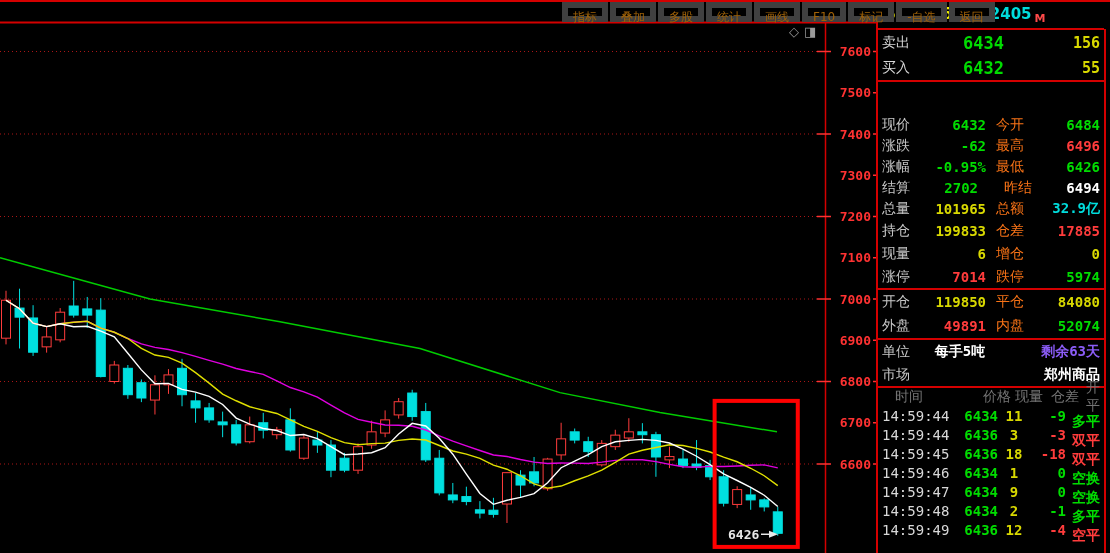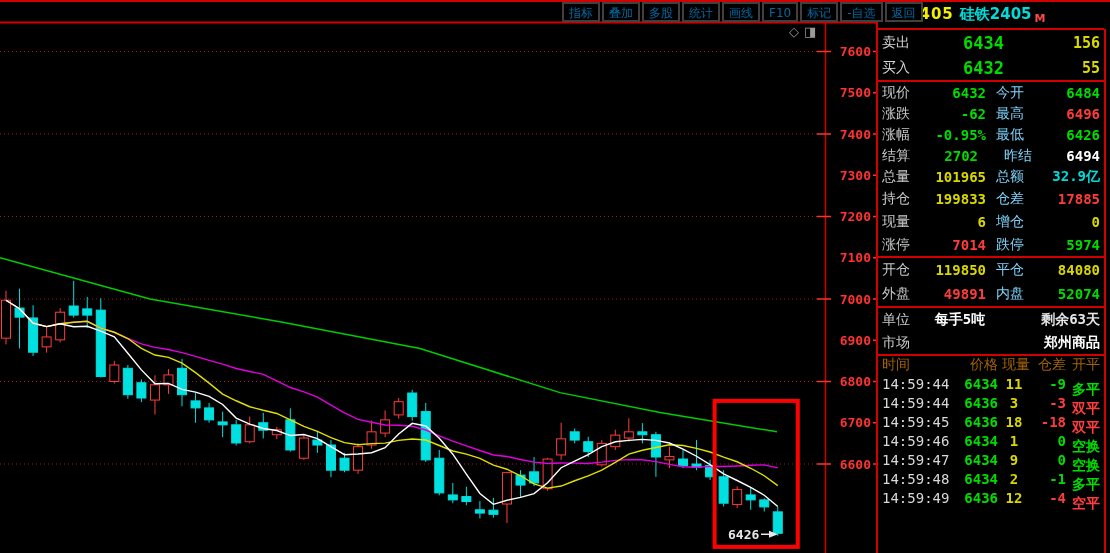--- a/index.html
+++ b/index.html
@@ -1,21 +1,21 @@
 <!DOCTYPE html>
 <html><head>
 <meta charset="utf-8">
 <style>
   html,body{margin:0;padding:0;background:#000;}
   .app{position:relative;width:1110px;height:553px;background:#000;overflow:hidden;
        font-family:"DejaVu Sans","Liberation Sans",sans-serif;}
   .topline{position:absolute;left:0;top:0;width:1110px;height:2px;background:#d40000;z-index:6;}
   
   .toolbar{position:absolute;left:562px;top:2px;height:20px;display:flex;gap:2px;z-index:7;}
-  .tbtn{background:#000;border:2px solid #404040;color:#0369a1;font-size:12px;line-height:16px;
+  .tbtn{background:#000;border:6px solid #404040;color:#a16207;font-size:12px;line-height:16px;
         padding:1px 5px;white-space:nowrap;cursor:default;font-family:"DejaVu Sans",sans-serif;}
   
   .chart-icons{position:absolute;left:789px;top:24px;color:#9a9a9a;font-size:13px;z-index:5;
                display:flex;gap:5px;}
   
   #chart-svg{position:absolute;left:0;top:0;z-index:2;}
   
   .panel{position:absolute;left:878px;top:0;width:226px;height:553px;background:#000;z-index:4;
          font-size:14px;}
   .pborder-l{position:absolute;left:876px;top:0;width:2px;height:553px;background:#d40000;z-index:5;}
@@ -26,22 +26,22 @@
   .nm{color:#00dcdc;font-weight:bold;font-size:15px;margin-left:6px;}
   .pb{color:#ff4a4a;font-weight:bold;font-size:11px;margin-left:3px;position:relative;top:4px;}
   .row{display:flex;align-items:center;padding:0 4px;}
   .ba{height:25px;}
   .ba .bl{width:46px;color:#d8d8d8;}
   .ba .bp{width:76px;text-align:right;font-weight:bold;font-size:17px;font-family:"DejaVu Sans Mono",monospace;}
   .ba .bv{flex:1;text-align:right;font-weight:bold;font-size:15px;font-family:"DejaVu Sans Mono",monospace;}
   .sep{border-bottom:2px solid #d40000;}
   .qr .ql{width:46px;color:#c8c8c8;white-space:nowrap;}
   .qr .qv{flex:1;text-align:right;font-weight:bold;font-family:"DejaVu Sans Mono",monospace;white-space:nowrap;}
-  .qr .ql2{width:46px;margin-left:10px;color:#7dd3fc;white-space:nowrap;}
-  .tickhdr{height:18px;color:#a16207;}
+  .qr .ql2{width:46px;margin-left:10px;color:#f97316;white-space:nowrap;}
+  .tickhdr{height:18px;color:#737373;margin-left:13px;}
   .tick{height:19px;font-family:"DejaVu Sans Mono",monospace;}
   .tt{width:74px;color:#d8d8d8;}
   .tp{width:42px;text-align:right;font-weight:bold;}
   .tv{width:32px;text-align:center;font-weight:bold;}
   .tc{width:36px;text-align:right;font-weight:bold;}
   .tf{flex:1;text-align:right;font-weight:bold;font-family:Liberation Serif, serif;margin-top:12px;}
   .th-t{width:74px;}.th-p{width:42px;text-align:right;}.th-v{width:32px;text-align:right;}
   .th-c{width:36px;text-align:right;}.th-f{flex:1;text-align:right;}
 </style>
 </head>
@@ -427,21 +427,21 @@
           <span class="bp" style="color: rgb(0, 220, 0);">6434</span>
           <span class="bv" style="color: rgb(216, 216, 0);">156</span>
         </div>
         <div class="row ba sep">
           <span class="bl">买入</span>
           <span class="bp" style="color: rgb(0, 220, 0);">6432</span>
           <span class="bv" style="color: rgb(216, 216, 0);">55</span>
         </div>
       </div>
     <div id="stats">
-        <div class="row qr" style="height: 21px;">
+        <div class="row qr" style="height: 21px; margin-top: 32px;">
           <span class="ql">现价</span>
           <span class="qv" style="color: rgb(0, 220, 0);">6432</span>
           <span class="ql2">今开</span>
           <span class="qv" style="color: rgb(0, 220, 0);">6484</span>
         </div>
         <div class="row qr" style="height: 21px;">
           <span class="ql">涨跌</span>
           <span class="qv" style="color: rgb(0, 220, 0);">-62</span>
           <span class="ql2">最高</span>
           <span class="qv" style="color: rgb(255, 60, 60);">6496</span>
@@ -491,21 +491,21 @@
         <div class="row qr sep" style="height: 24px;">
           <span class="ql">外盘</span>
           <span class="qv" style="color: rgb(255, 60, 60);">49891</span>
           <span class="ql2">内盘</span>
           <span class="qv" style="color: rgb(0, 220, 0);">52074</span>
         </div>
         <div class="row qr" style="height: 23px;">
           <span class="ql">单位</span>
           <span class="qv" style="color: rgb(255, 255, 255);">每手5吨</span>
           <span class="ql2"></span>
-          <span class="qv" style="color: #e5e5e5;">剩余63天</span>
+          <span class="qv" style="color: #8b5cf6;">剩余63天</span>
         </div>
         <div class="row qr sep" style="height: 23px;">
           <span class="ql">市场</span>
           <span class="qv" style="color: rgb(255, 255, 255);"></span>
           <span class="ql2"></span>
           <span class="qv" style="color: rgb(255, 255, 255);">郑州商品</span>
         </div>
       </div>
     <div id="ticks">
         <div class="row tickhdr">

